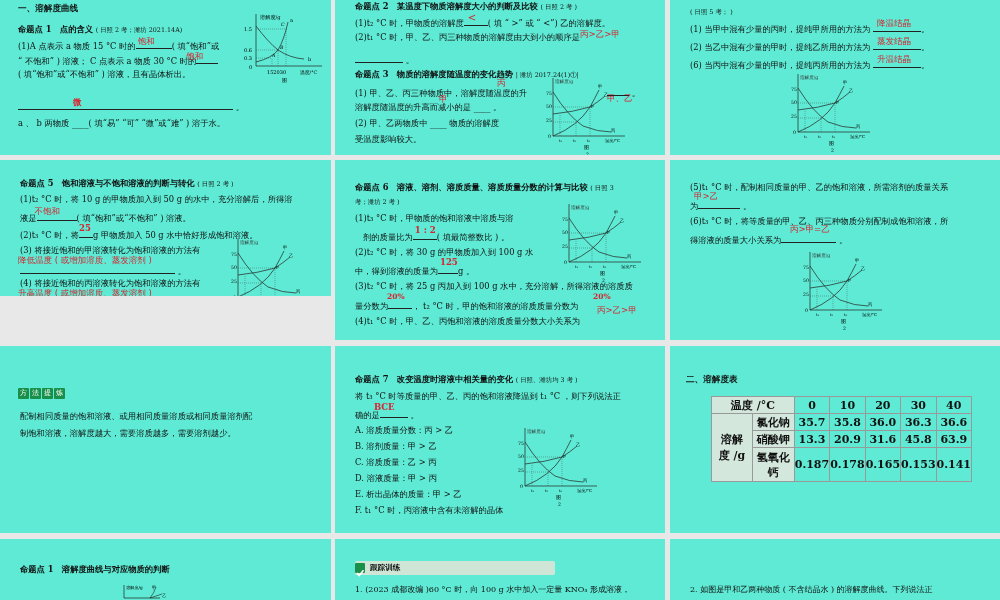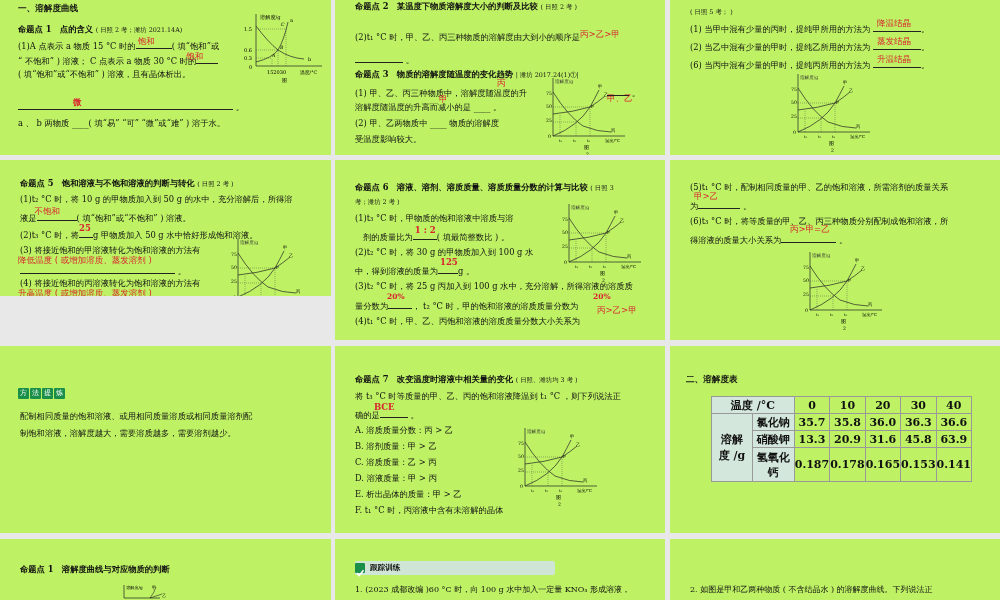--- a/index.html
+++ b/index.html
@@ -1,17 +1,17 @@
 <!DOCTYPE html>
 <html><head>
 <meta charset="utf-8">
 <style>
   html,body{margin:0;padding:0;}
   body{width:1000px;height:600px;background:#e8e8e8;position:relative;overflow:hidden;font-family:"DejaVu Serif","Liberation Serif",serif;color:#111;}
-  .slide{position:absolute;background:#bef264;overflow:hidden;box-sizing:border-box;}
+  .slide{position:absolute;background:#5eead4;overflow:hidden;box-sizing:border-box;}
   .t{position:absolute;font-size:8.3px;line-height:11px;white-space:nowrap;}
   .b{font-weight:bold;}
   .s{font-size:6.4px;}
   .red{color:#d9232e;font-family:"DejaVu Sans","Liberation Sans",sans-serif;font-size:8.5px;}
   .redb{color:#d9232e;font-weight:bold;font-family:"DejaVu Serif",serif;font-size:8.5px;}
   .u{display:inline-block;border-bottom:0.8px solid #222;height:9px;vertical-align:baseline;}
   .h{font-weight:bold;font-size:8.6px;}
   svg text{font-family:"DejaVu Serif","Liberation Serif",serif;}
   .badge{position:absolute;display:flex;gap:1px;}
   .badge span{background:#1a8f4a;color:#fff;font-size:7px;width:11px;height:11px;line-height:11px;text-align:center;font-family:"DejaVu Sans",sans-serif;border-radius:1px;}
@@ -97,20 +97,23 @@
     <text x="39" y="14" font-size="4.6" font-style="italic">C</text>
     <text x="38" y="37" font-size="4.6" font-style="italic">B</text>
     <text x="30" y="45" font-size="4.6" font-style="italic">A</text>
   </svg>
 </div>
 
 <div class="slide" style="left:335px;top:0;width:330px;height:155px;">
   <div class="t" style="left:20px;top:1px;">
     <span class="b">命题点 2　某温度下物质溶解度大小的判断及比较</span>
     <span class="s">( 日照 2 考 )</span>
+  </div>
+  <div class="t" style="left:20px;top:16px;">
+    <span>(1)t₂ °C 时，甲物质的溶解度</span><span class="u" style="width:24px;position:relative;"><span class="red" style="position:absolute;left:4px;top:-4px;font-size:10px;">&lt;</span></span><span>( 填 “ &gt;” 或 “ &lt;”) 乙的溶解度。</span>
   </div>
   <div class="t" style="left:20px;top:32px;">
     <span>(2)t₁ °C 时，甲、乙、丙三种物质的溶解度由大到小的顺序是</span><span class="red" style="position:relative;top:-3px;">丙&gt;乙&gt;甲</span>
   </div>
   <div class="t" style="left:20px;top:53px;"><span class="u" style="width:48px;"></span> 。</div>
   <div class="t red" style="left:272px;top:62px;margin-top:31px;">甲、乙</div>
   <div class="t" style="left:20px;top:69px;">
     <span class="b">命题点 3　物质的溶解度随温度的变化趋势</span>
     <span class="s">| 潍坊 2017.24(1)①|</span>
   </div>

